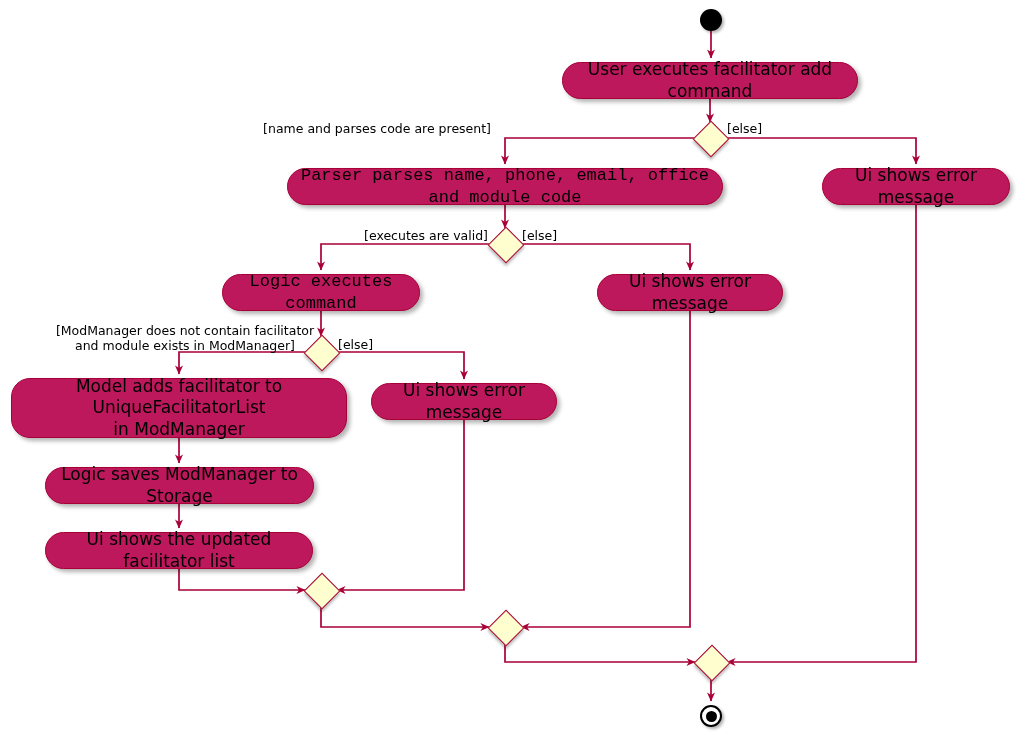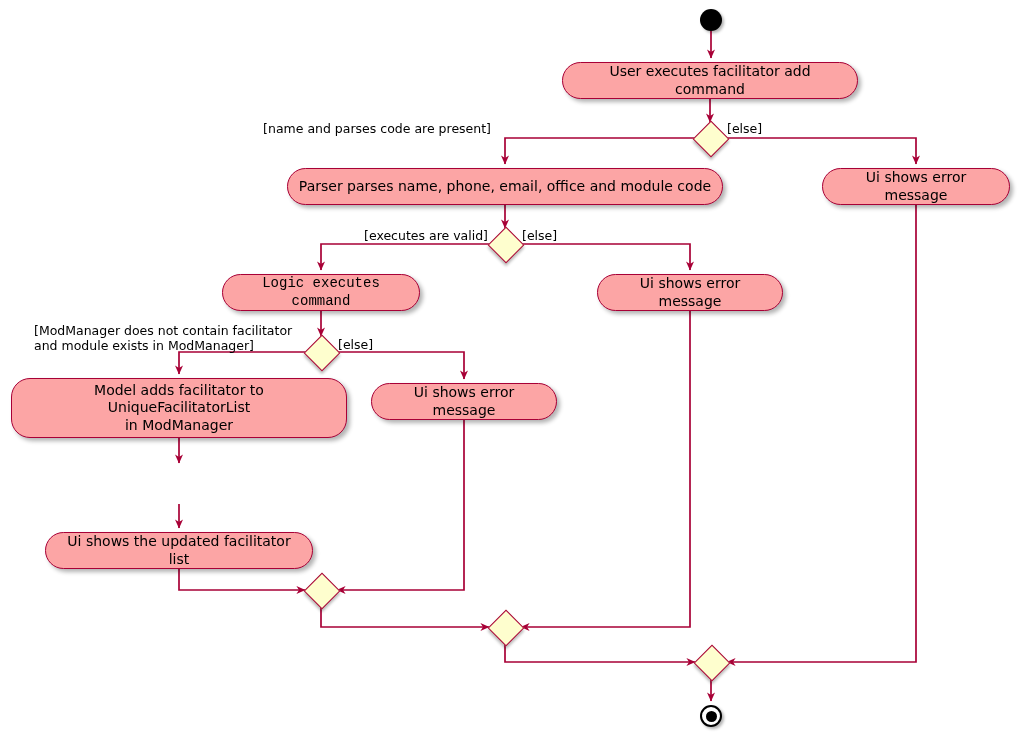--- a/index.html
+++ b/index.html
@@ -24,29 +24,29 @@
     width: 1022px;
     height: 741px;
     pointer-events: none;
   }
   .node {
     position: absolute;
     box-sizing: border-box;
   }
   
   .activity {
-    background: #fca5a5;
+    background: #be185d;
     border: 1.5px solid #A80036;
     border-radius: 19px;
     display: flex;
     align-items: center;
     justify-content: center;
     text-align: center;
     color: #000000;
-    font-size: 14px;
+    font-size: 17px;
     line-height: 1.25;
     box-shadow: 3px 3px 4px rgba(0,0,0,0.30);
     padding: 0 10px;
     white-space: pre-line;
   }
   
   .diamond {
     width: 24px;
     height: 24px;
     background: #FEFECE;
@@ -92,21 +92,21 @@
   }
   
   .guard {
     position: absolute;
     font-size: 12.5px;
     color: #000000;
     white-space: pre-line;
     line-height: 1.18;
   }
   .guard.right-align { text-align: right; }
-  .guard.center-align { text-align: left; }
+  .guard.center-align { text-align: center; margin-left: 16px; }
 </style>
 </head>
 <body>
 
 <div id="canvas">
 
   <svg id="edges" viewBox="0 0 1022 741" width="1022" height="741">
     <defs>
       <marker id="ah" markerWidth="11" markerHeight="11" refX="8.6" refY="4" orient="auto" markerUnits="userSpaceOnUse">
         <path d="M0,0 L9,4 L0,8 L2.6,4 Z" fill="#A80036"></path>
@@ -157,21 +157,21 @@
   <div class="node start-node" style="left:700px; top:9px;"></div>
 
   <div class="node activity" style="left:562px; top:62px; width:296px; height:37px;">User executes facilitator add command</div>
 
   <div class="diamond-wrap" style="left:698px; top:126px;">
     <div class="diamond"></div>
   </div>
   <div class="guard right-align" style="left:186px; top:122px; width:305px;">[name and parses code are present]</div>
   <div class="guard" style="left:727px; top:122px;">[else]</div>
 
-  <div class="node activity" style="left:287px; top:168px; width:436px; height:37px;">Parser parses name, phone, email, office and module code</div>
+  <div class="node activity" style="left:287px; top:168px; width:436px; height:37px;font-family:Liberation Mono, monospace;">Parser parses name, phone, email, office and module code</div>
 
   <div class="node activity" style="left:822px; top:168px; width:188px; height:37px;">Ui shows error message</div>
 
   <div class="diamond-wrap" style="left:493px; top:232px;">
     <div class="diamond"></div>
   </div>
   <div class="guard right-align" style="left:240px; top:229px; width:248px;">[executes are valid]</div>
   <div class="guard" style="left:522px; top:229px;">[else]</div>
 
   <div class="node activity" style="left:222px; top:274px; width:198px; height:37px;font-family:Liberation Mono, monospace;">Logic executes command</div>
@@ -183,20 +183,21 @@
   </div>
   <div class="guard center-align" style="left:34px; top:324px; width:270px;">[ModManager does not contain facilitator
 and module exists in ModManager]</div>
   <div class="guard" style="left:338px; top:338px;">[else]</div>
 
   <div class="node activity" style="left:11px; top:378px; width:336px; height:60px;">Model adds facilitator to UniqueFacilitatorList
 in ModManager</div>
 
   <div class="node activity" style="left:371px; top:383px; width:186px; height:37px;">Ui shows error message</div>
 
+  <div class="node activity" style="left:45px; top:467px; width:269px; height:37px;">Logic saves ModManager to Storage</div>
 
   <div class="node activity" style="left:45px; top:532px; width:268px; height:37px;">Ui shows the updated facilitator list</div>
 
   <div class="diamond-wrap" style="left:309px; top:578px;">
     <div class="diamond"></div>
   </div>
 
   <div class="diamond-wrap" style="left:493px; top:615px;">
     <div class="diamond"></div>
   </div>

